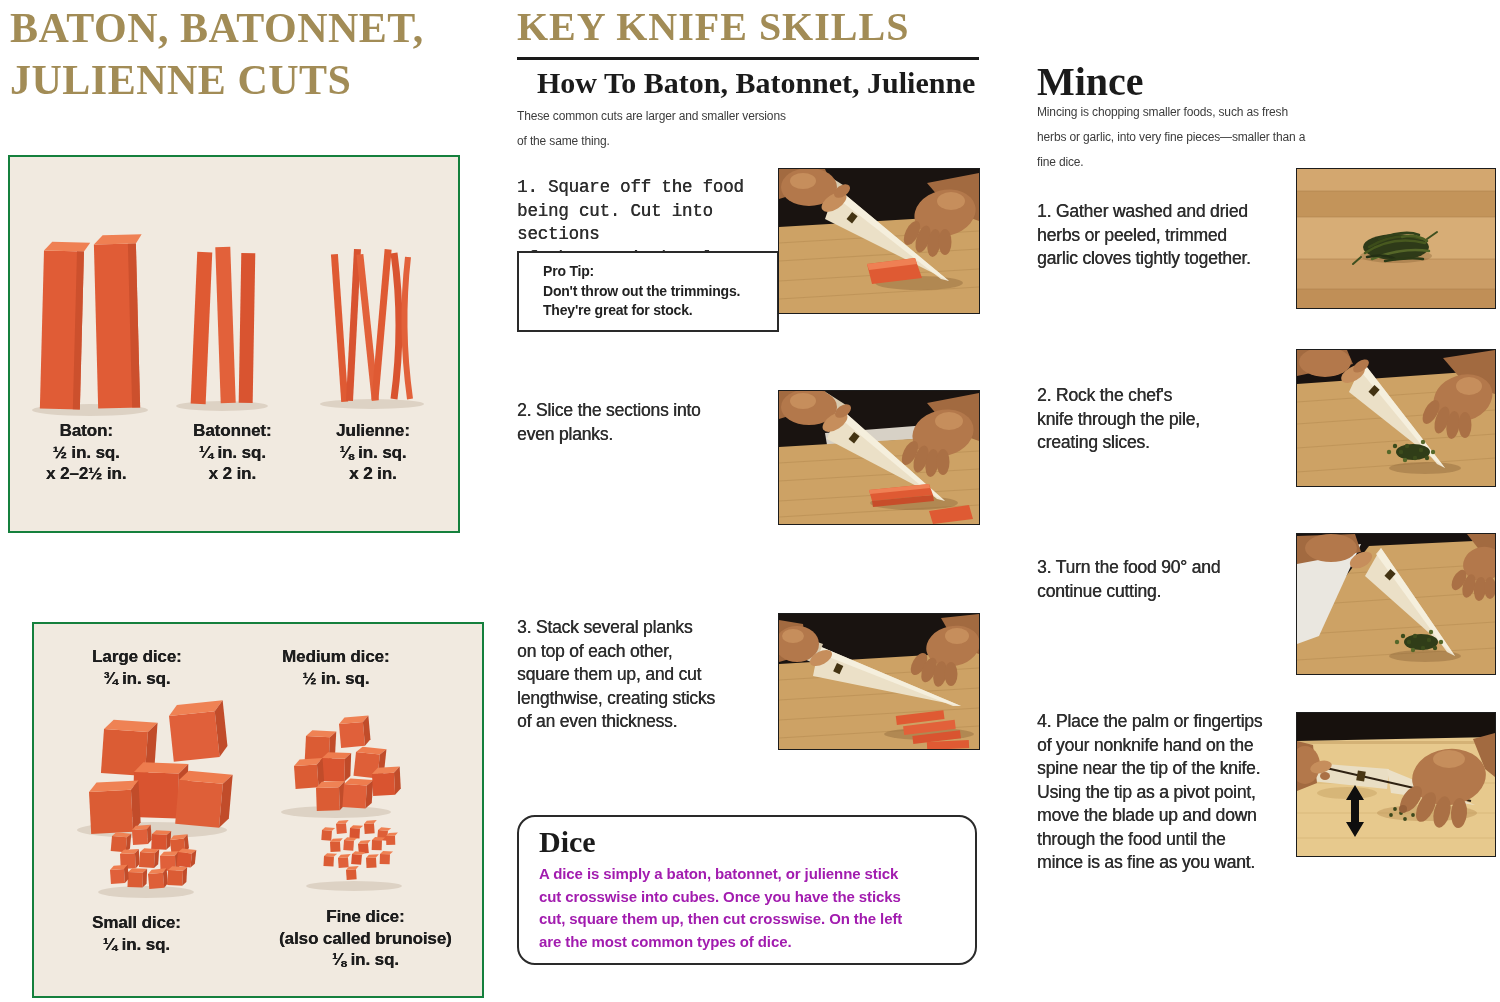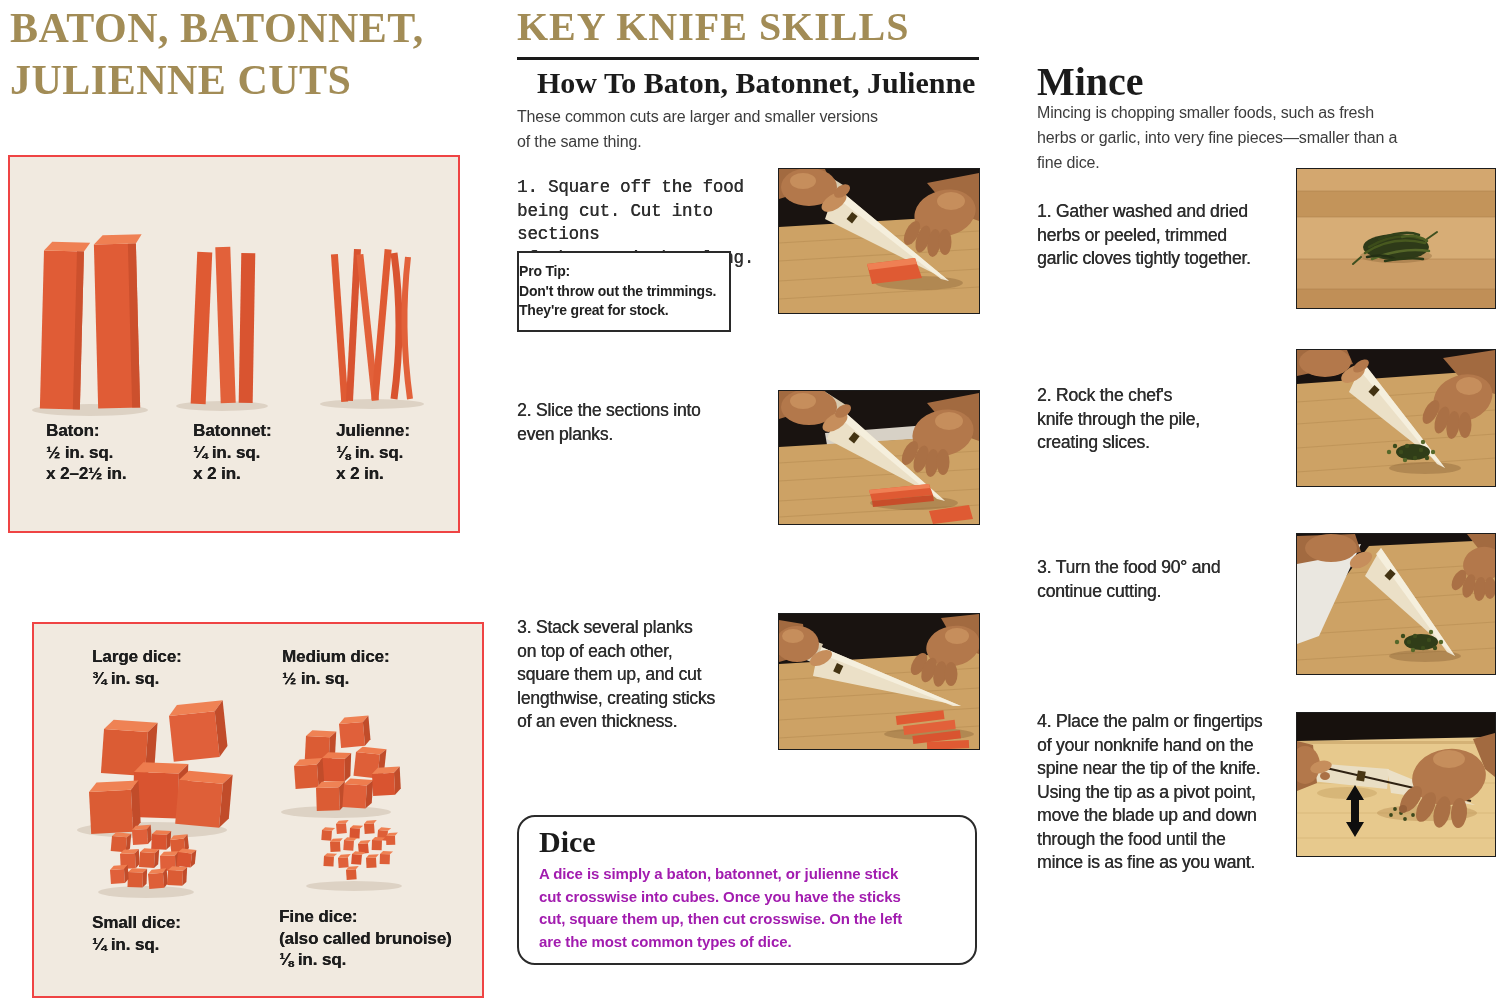--- a/index.html
+++ b/index.html
@@ -10,37 +10,37 @@
   
   .gold-title{font-family:"Liberation Serif",serif;color:#a28c56;font-weight:700;
               font-size:42px;line-height:52px;letter-spacing:.5px;}
   .khs-title{font-family:"Liberation Serif",serif;color:#a28c56;font-weight:700;
              font-size:40px;line-height:46px;letter-spacing:1px;}
   .serif-sub{font-family:"Liberation Serif",serif;color:#1b1b1b;font-weight:700;font-size:30px;margin-left:20px;}
   .serif-h{font-family:"Liberation Serif",serif;color:#1b1b1b;font-weight:700;font-size:40px;}
   .rule{background:#1a1a1a;height:3px;}
 
   
-  .intro{font-size:16px;line-height:25px;color:#3c3c3c;letter-spacing:-.15px;white-space:pre-line;}
+  .intro{font-size:12px;line-height:25px;color:#3c3c3c;letter-spacing:-.15px;white-space:pre-line;}
   .step{font-size:17.5px;line-height:23.5px;color:#2e2e2e;letter-spacing:-.2px;white-space:pre-line;
         text-shadow:.35px 0 0 currentColor;}
   .boxed{border:2px solid #2a2a2a;background:#ffffff;}
-  .protip{padding:9px 0;width:210px;}
+  .protip{padding:9px 24px;width:210px;}
   .protip .lab,.protip .txt{font-size:14px;line-height:19.5px;font-weight:700;color:#222;
         letter-spacing:-.2px;white-space:pre-line;}
   .dicebox{width:416px;height:128px;padding:8px 20px 10px 20px;border-radius:18px;}
   .dicebox .txt{font-size:15px;line-height:22.5px;font-weight:700;color:#a21caf;
         letter-spacing:-.1px;white-space:pre-line;margin-top:4px;}
 
   
   .photo{border:1px solid #1c1c1c;background:#171210;}
   .photo svg{display:block;}
 
   
-  .panel{background:#f1eae0;border:2px solid #ef4444;}
+  .panel{background:#f1eae0;border:2px solid #15803d;text-align:center;}
   .plabel{font-size:17px;line-height:21.5px;font-weight:700;color:#1d1d1d;letter-spacing:-.1px;
           white-space:pre-line;text-shadow:.3px 0 0 currentColor;}
 
   
   .bl{fill:#ebe0c7;} .blh{fill:#f7f1e0;opacity:.85;}
   .sk{fill:#b3784b;} .skl{fill:#c68e5c;} .skd{fill:#a26a40;} .skf{fill:#aa7045;}
   .crt{fill:#df5a33;} .crtl{fill:#ef8054;} .crtd{fill:#c74d2a;}
   .wood{fill:#cda265;} .grain{stroke:#b58a50;stroke-width:1.2;opacity:.55;fill:none;}
   .hrb{fill:#2e3a18;}
 </style>

